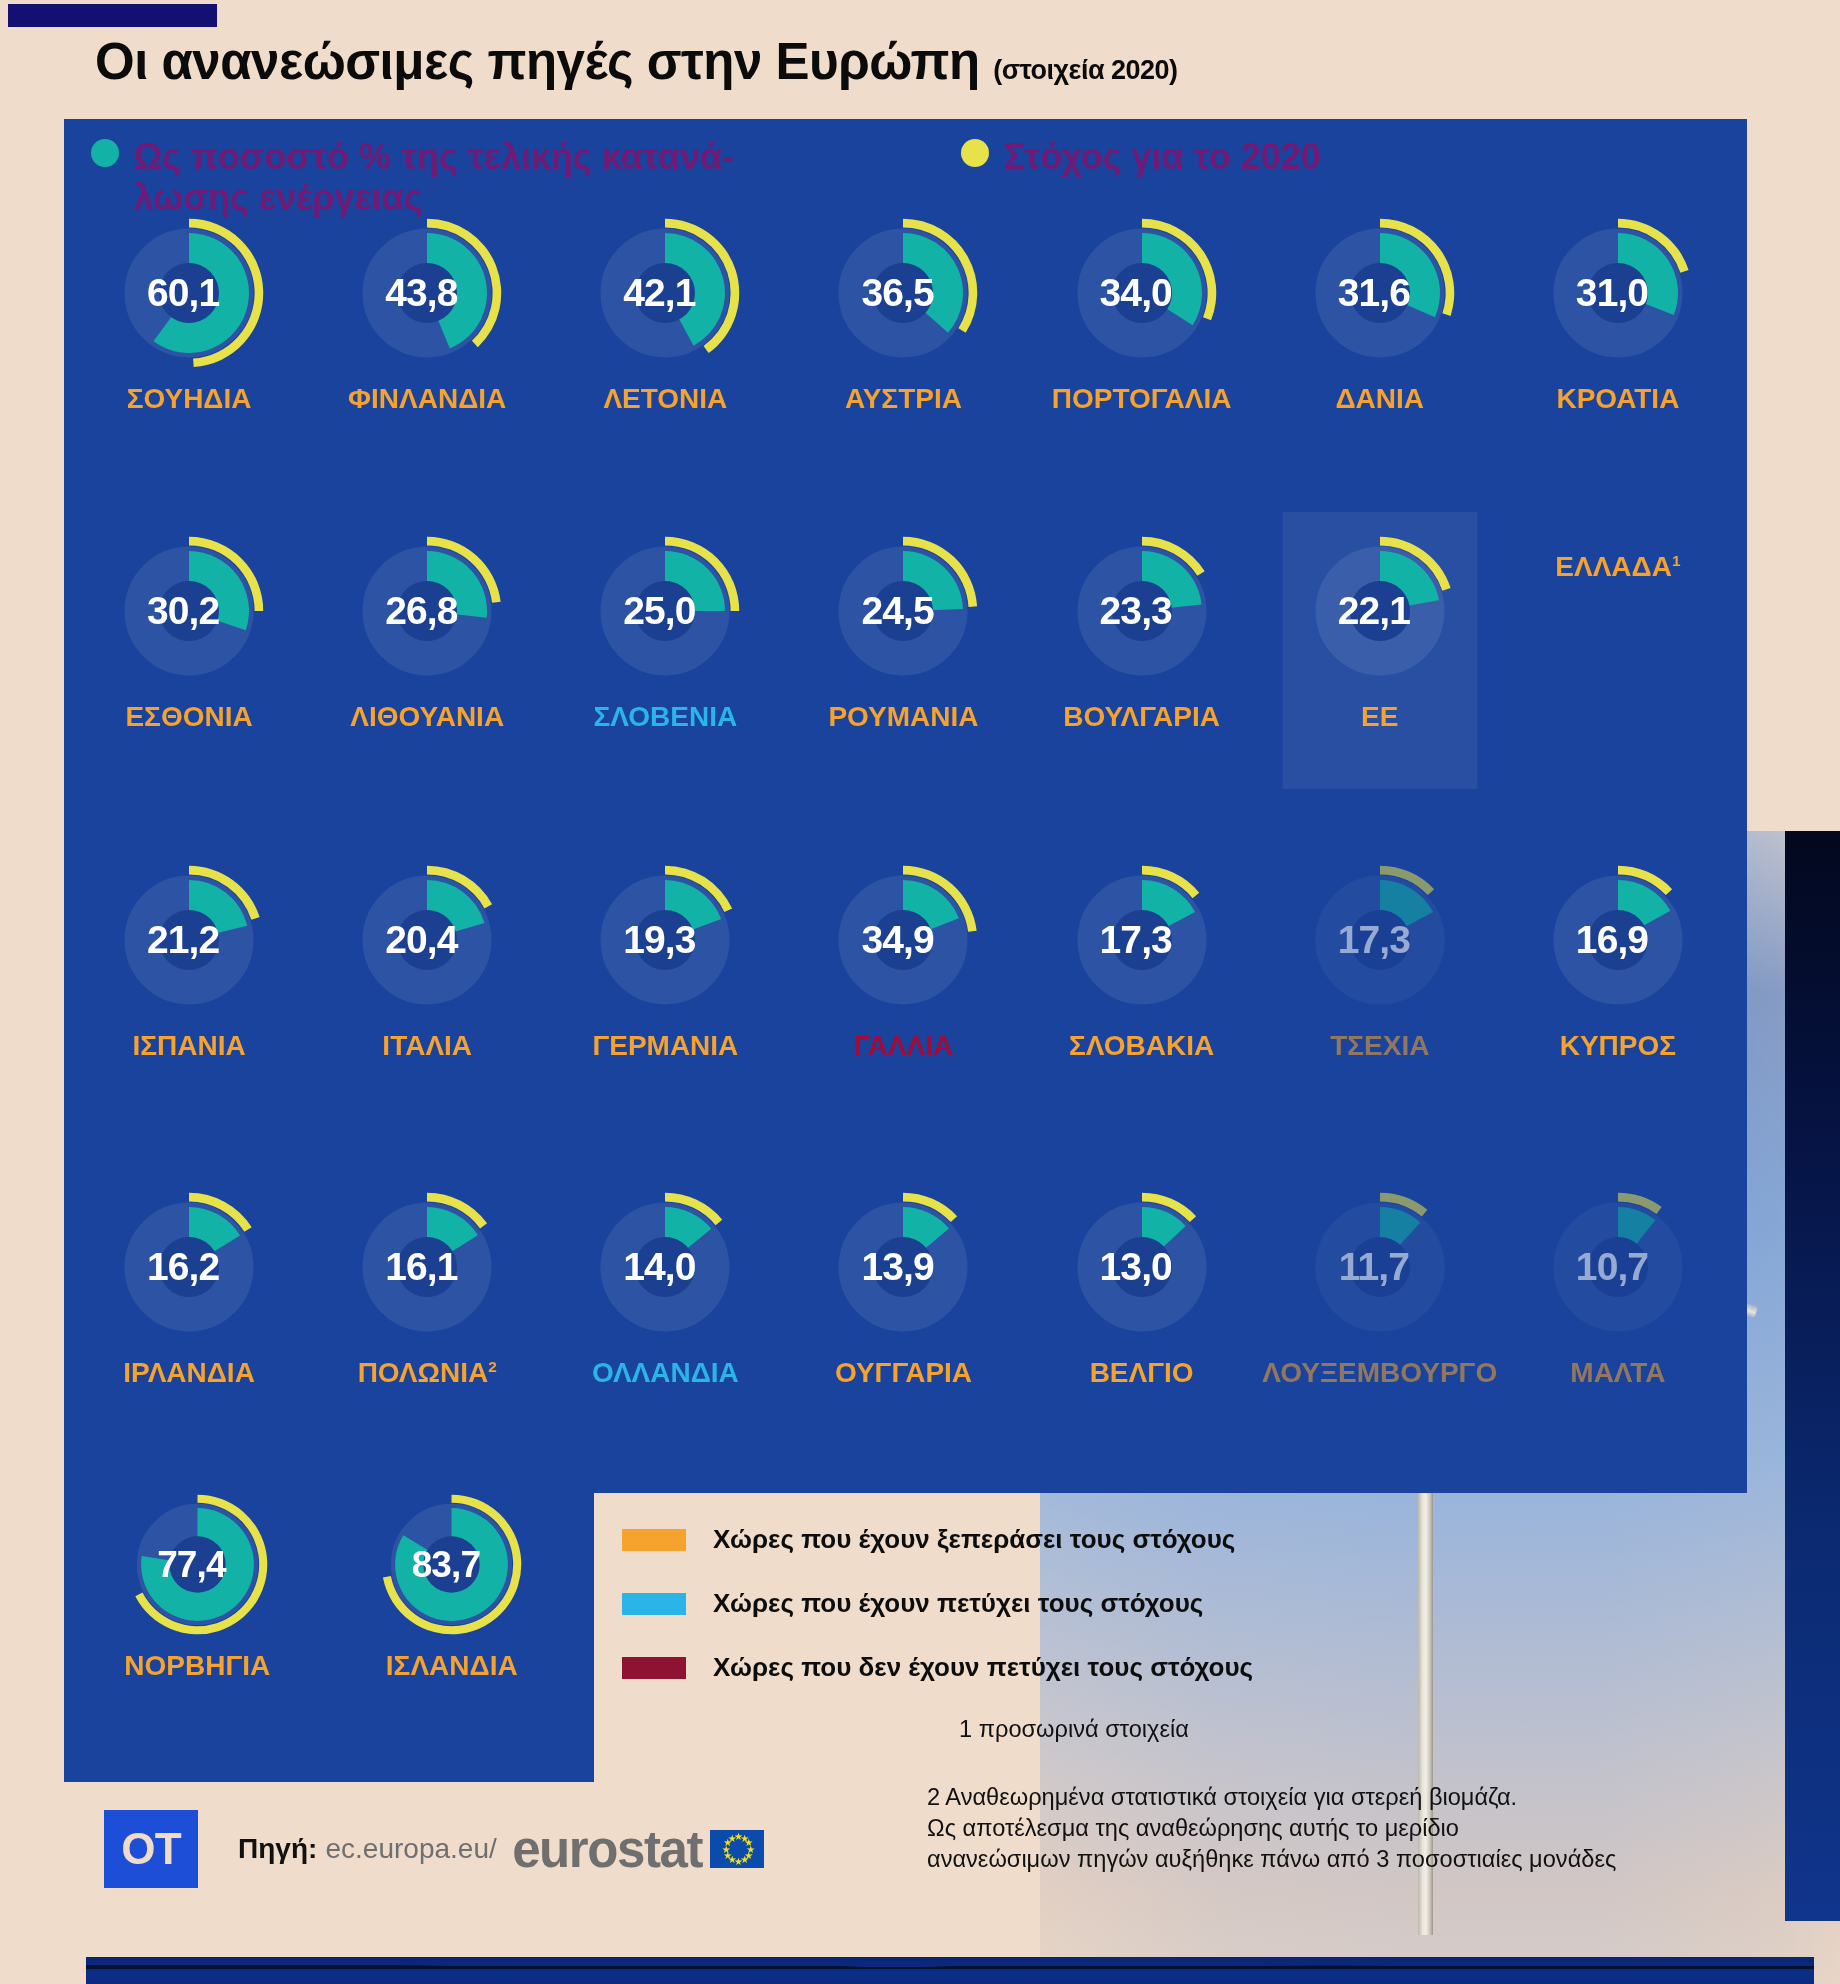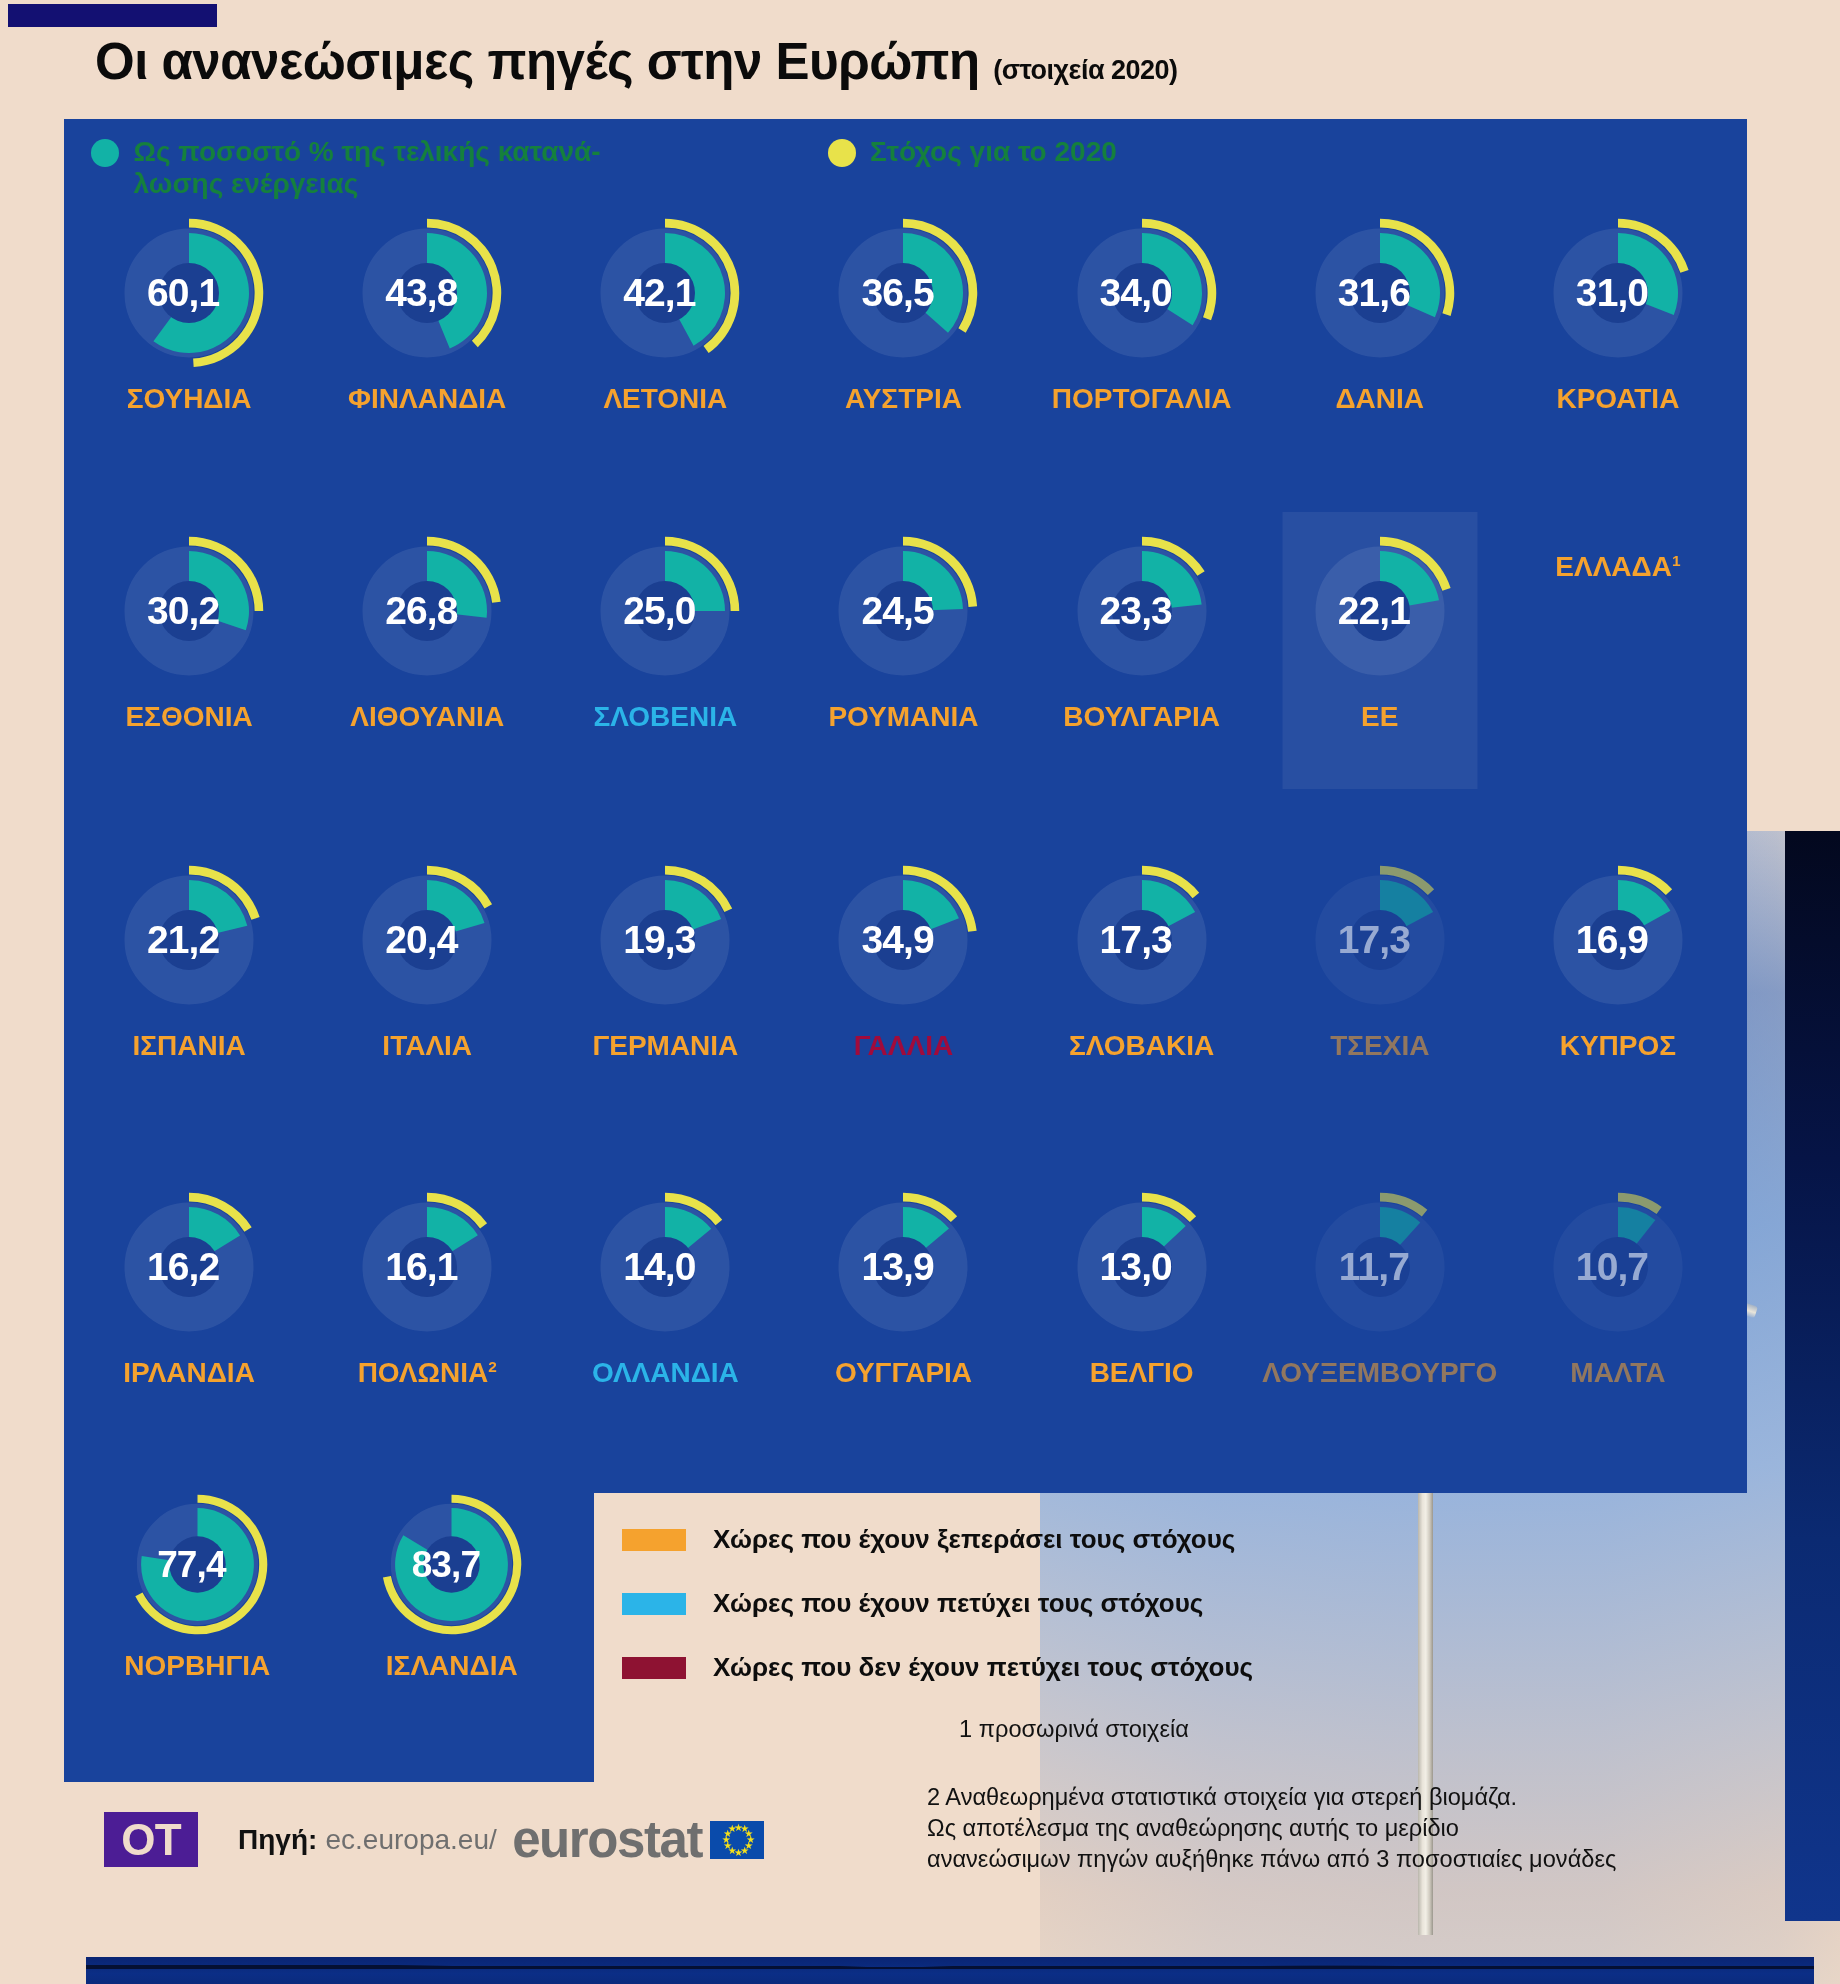--- a/index.html
+++ b/index.html
@@ -115,21 +115,21 @@
     z-index: 12; display: flex; align-items: flex-start; gap: 0;
   }
   .tl-item { display: flex; align-items: flex-start; }
   .tl-dot {
     width: 28px; height: 28px; border-radius: 50%;
     margin-right: 14.5px; margin-top: 2.7px; flex: none;
   }
   .tl-dot.teal { background: #12b2a6; }
   .tl-dot.yellow { background: #e8e24a; }
   .tl-text {
-    color: #15803d; font-size: 28px; font-weight: 700;
+    color: #701a75; font-size: 36px; font-weight: 700;
     line-height: 1.14; white-space: pre-line;
   }
   #tl-gap { width: 227px; }
 
   
   .grid-row {
     position: absolute; left: 70px; z-index: 12;
     width: 1667px; display: flex;
   }
   #row-1 { top: 218px; }
@@ -195,21 +195,21 @@
     font-size: 23.6px; color: #111; line-height: 1.32;
     white-space: pre-line;
   }
   #footnote-1 { left: 927px; top: 1714px; margin-left: 32px; }
   #footnote-2 { left: 927px; top: 1782px; }
 
   
   #footer { position: absolute; left: 104px; top: 1810px; z-index: 12;
             display: flex; align-items: center; }
   #ot-logo {
-    width: 94px; height: 55px; background: #4c1d95;
+    width: 94px; height: 78px; background: #1d4ed8;
     color: #f0dccb; font-size: 44px; font-weight: 700;
     display: flex; align-items: center; justify-content: center;
     letter-spacing: -0.9px; flex: none;
   }
   #source-label {
     margin-left: 40px; font-size: 28px; font-weight: 700; color: #111;
     white-space: nowrap;
   }
   #source-url {
     margin-left: 8.2px; font-size: 28px; font-weight: 400; color: #6f6f6f;

